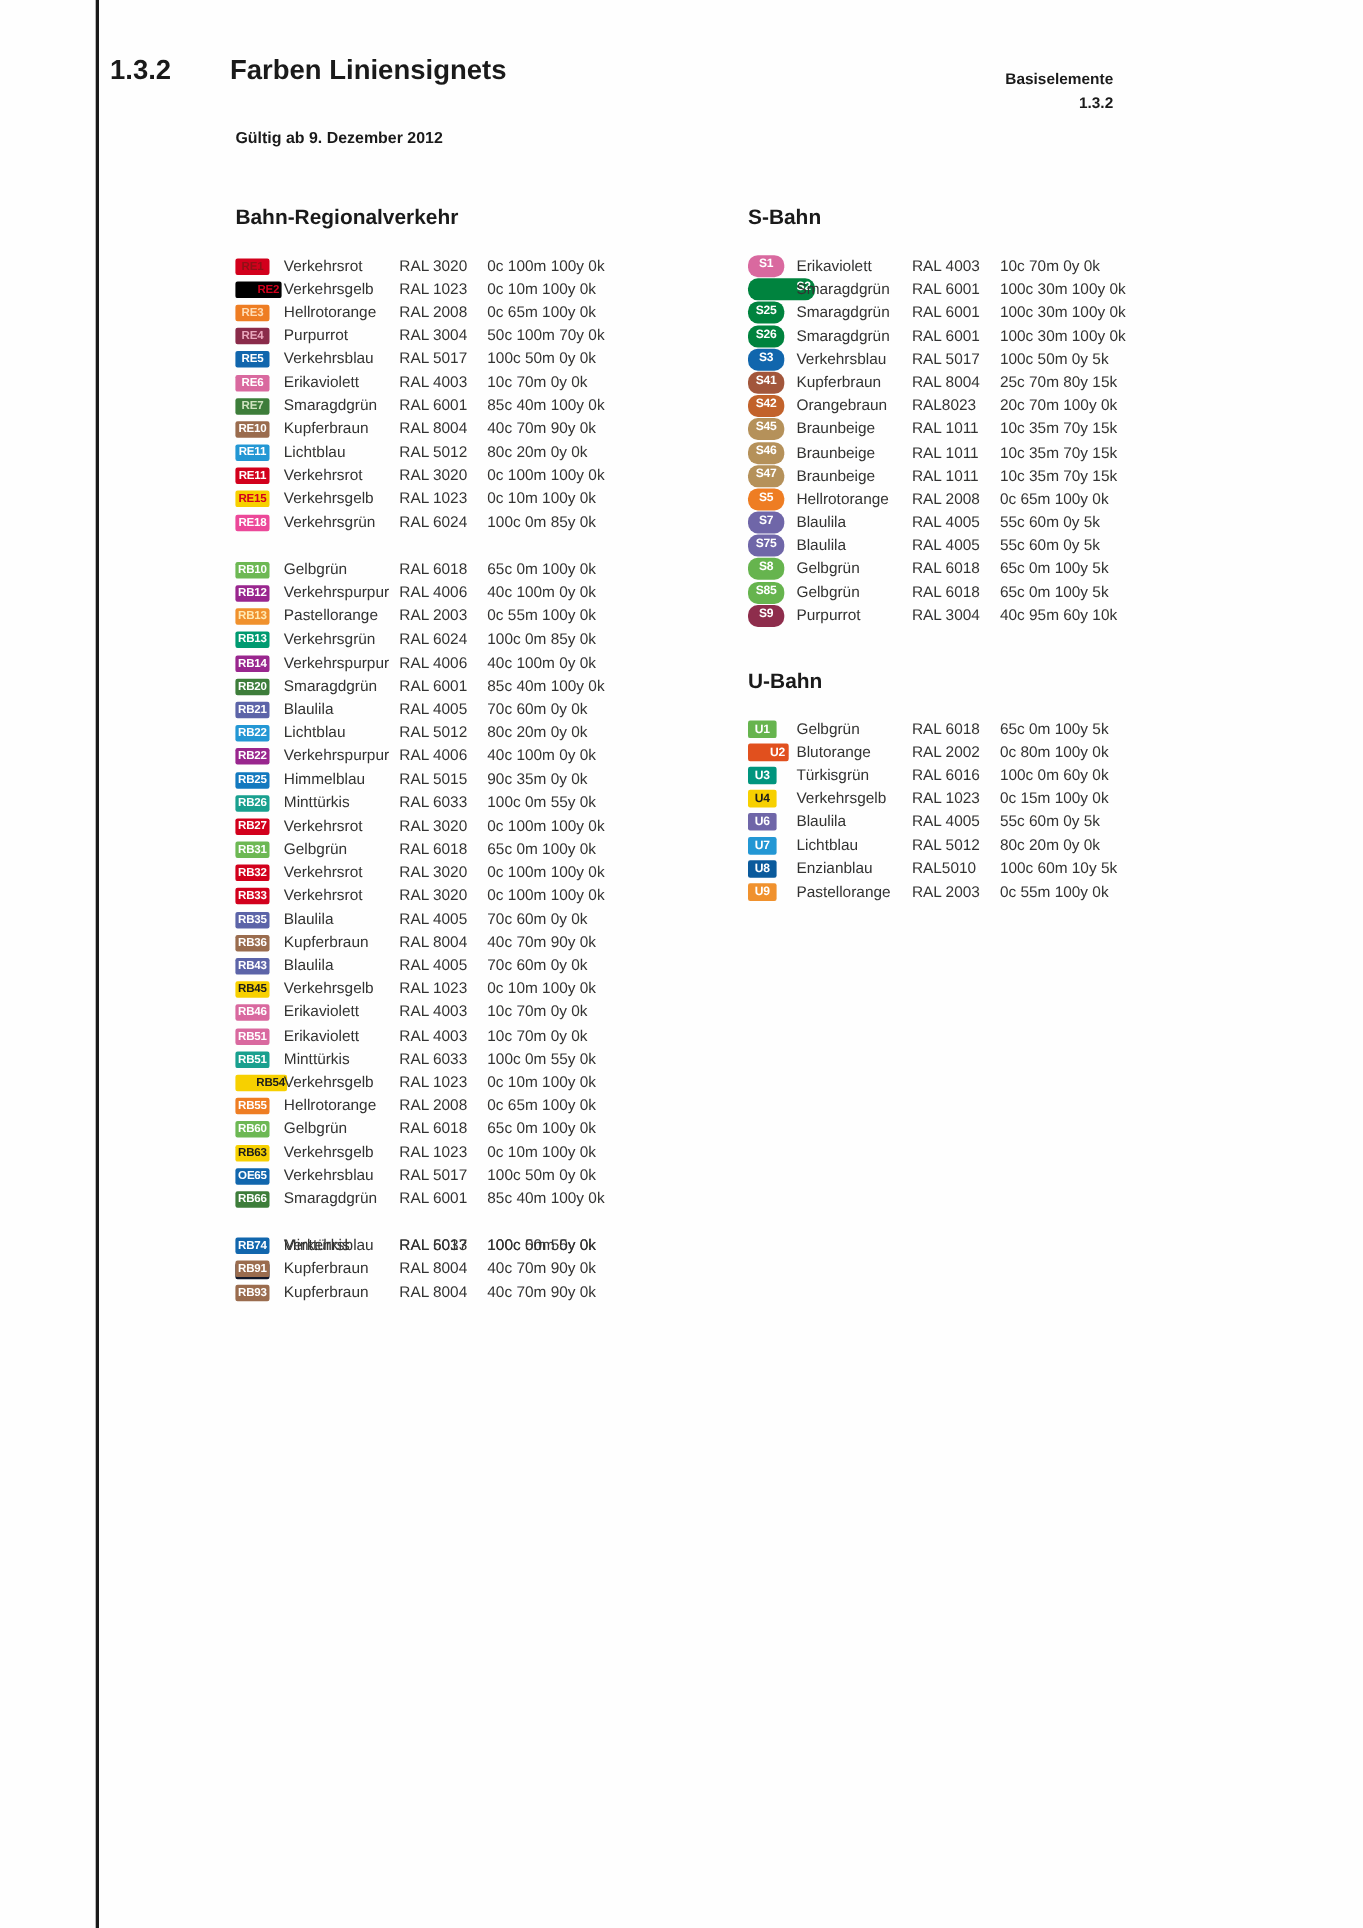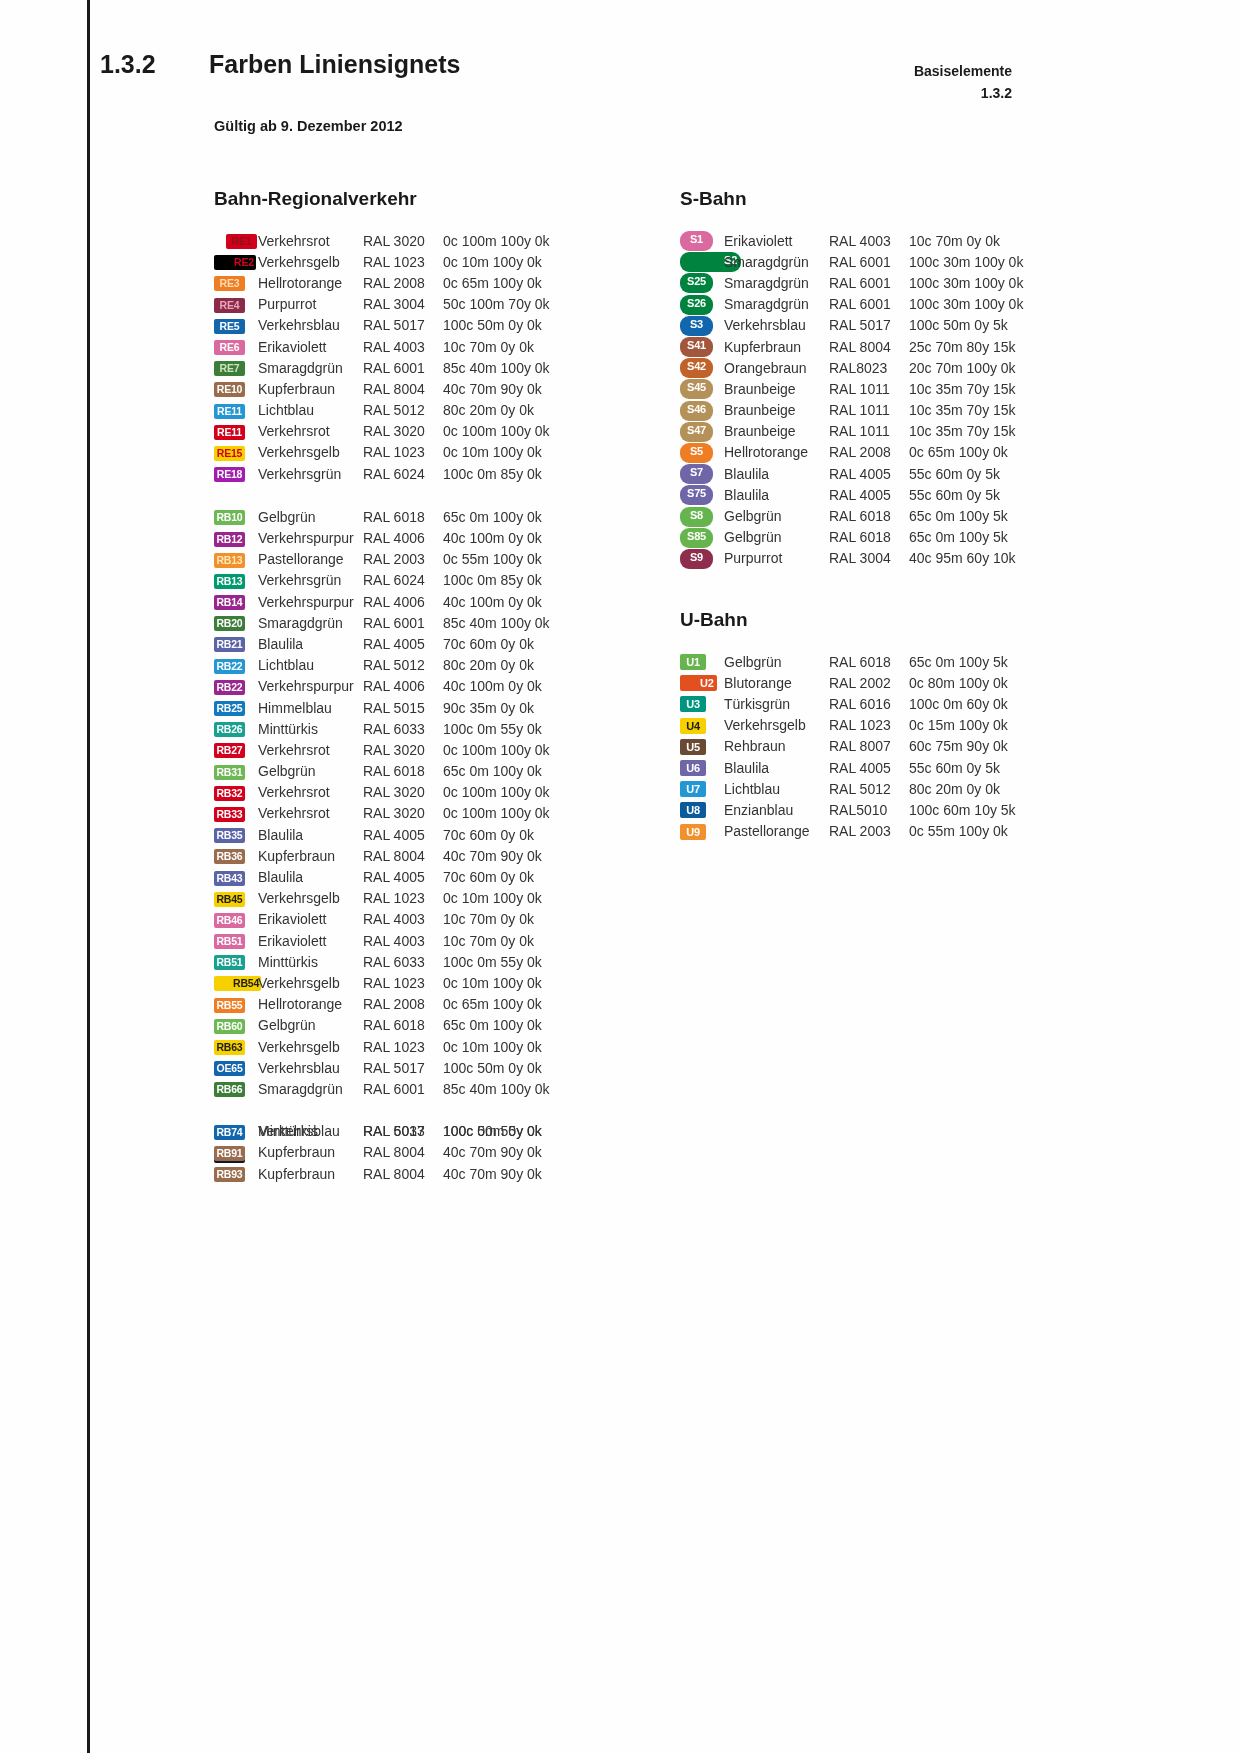--- a/index.html
+++ b/index.html
@@ -42,21 +42,21 @@
     <div>1.3.2</div>
   </div>
 
   <div class="valid">Gültig ab 9. Dezember 2012</div>
 
   <div class="col col-left">
     <h2>Bahn-Regionalverkehr</h2>
     <div>
         <div class="block">
           <div class="row">
-            <span><span class="badge rect" style="background: rgb(210, 0, 28); color: rgb(143, 16, 22); margin-left: 12px;">RE1</span></span>
+            <span><span class="badge rect" style="background: rgb(210, 0, 28); color: rgb(143, 16, 22);">RE1</span></span>
             <span class="cname">Verkehrsrot</span>
             <span class="ral">RAL 3020</span>
             <span class="cmyk">0c 100m 100y 0k</span>
           </div>
           <div class="row">
             <span><span class="badge rect" style="background: #000000; color: rgb(210, 0, 28); padding-left: 20px;">RE2</span></span>
             <span class="cname">Verkehrsgelb</span>
             <span class="ral">RAL 1023</span>
             <span class="cmyk">0c 10m 100y 0k</span>
           </div>
@@ -108,21 +108,21 @@
             <span class="ral">RAL 3020</span>
             <span class="cmyk">0c 100m 100y 0k</span>
           </div>
           <div class="row">
             <span><span class="badge rect" style="background: rgb(247, 208, 0); color: rgb(210, 0, 28);">RE15</span></span>
             <span class="cname">Verkehrsgelb</span>
             <span class="ral">RAL 1023</span>
             <span class="cmyk">0c 10m 100y 0k</span>
           </div>
           <div class="row">
-            <span><span class="badge rect" style="background: #a21caf; color: rgb(255, 255, 255);">RE18</span></span>
+            <span><span class="badge rect" style="background: #ec4899; color: rgb(255, 255, 255);">RE18</span></span>
             <span class="cname">Verkehrsgrün</span>
             <span class="ral">RAL 6024</span>
             <span class="cmyk">100c 0m 85y 0k</span>
           </div>
         </div>
         <div class="block">
           <div class="row">
             <span><span class="badge rect" style="background: rgb(109, 184, 84); color: rgb(255, 255, 255);">RB10</span></span>
             <span class="cname">Gelbgrün</span>
             <span class="ral">RAL 6018</span>
@@ -441,26 +441,20 @@
             <span class="ral">RAL 6016</span>
             <span class="cmyk">100c 0m 60y 0k</span>
           </div>
           <div class="row">
             <span><span class="badge square" style="background: rgb(247, 208, 0); color: rgb(29, 29, 27);">U4</span></span>
             <span class="cname">Verkehrsgelb</span>
             <span class="ral">RAL 1023</span>
             <span class="cmyk">0c 15m 100y 0k</span>
           </div>
           <div class="row">
-            <span><span class="badge square" style="background: rgb(107, 74, 53); color: rgb(255, 255, 255);">U5</span></span>
-            <span class="cname">Rehbraun</span>
-            <span class="ral">RAL 8007</span>
-            <span class="cmyk">60c 75m 90y 0k</span>
-          </div>
-          <div class="row">
             <span><span class="badge square" style="background: rgb(111, 102, 168); color: rgb(255, 255, 255);">U6</span></span>
             <span class="cname">Blaulila</span>
             <span class="ral">RAL 4005</span>
             <span class="cmyk">55c 60m 0y 5k</span>
           </div>
           <div class="row">
             <span><span class="badge square" style="background: rgb(35, 151, 212); color: rgb(255, 255, 255);">U7</span></span>
             <span class="cname">Lichtblau</span>
             <span class="ral">RAL 5012</span>
             <span class="cmyk">80c 20m 0y 0k</span>

